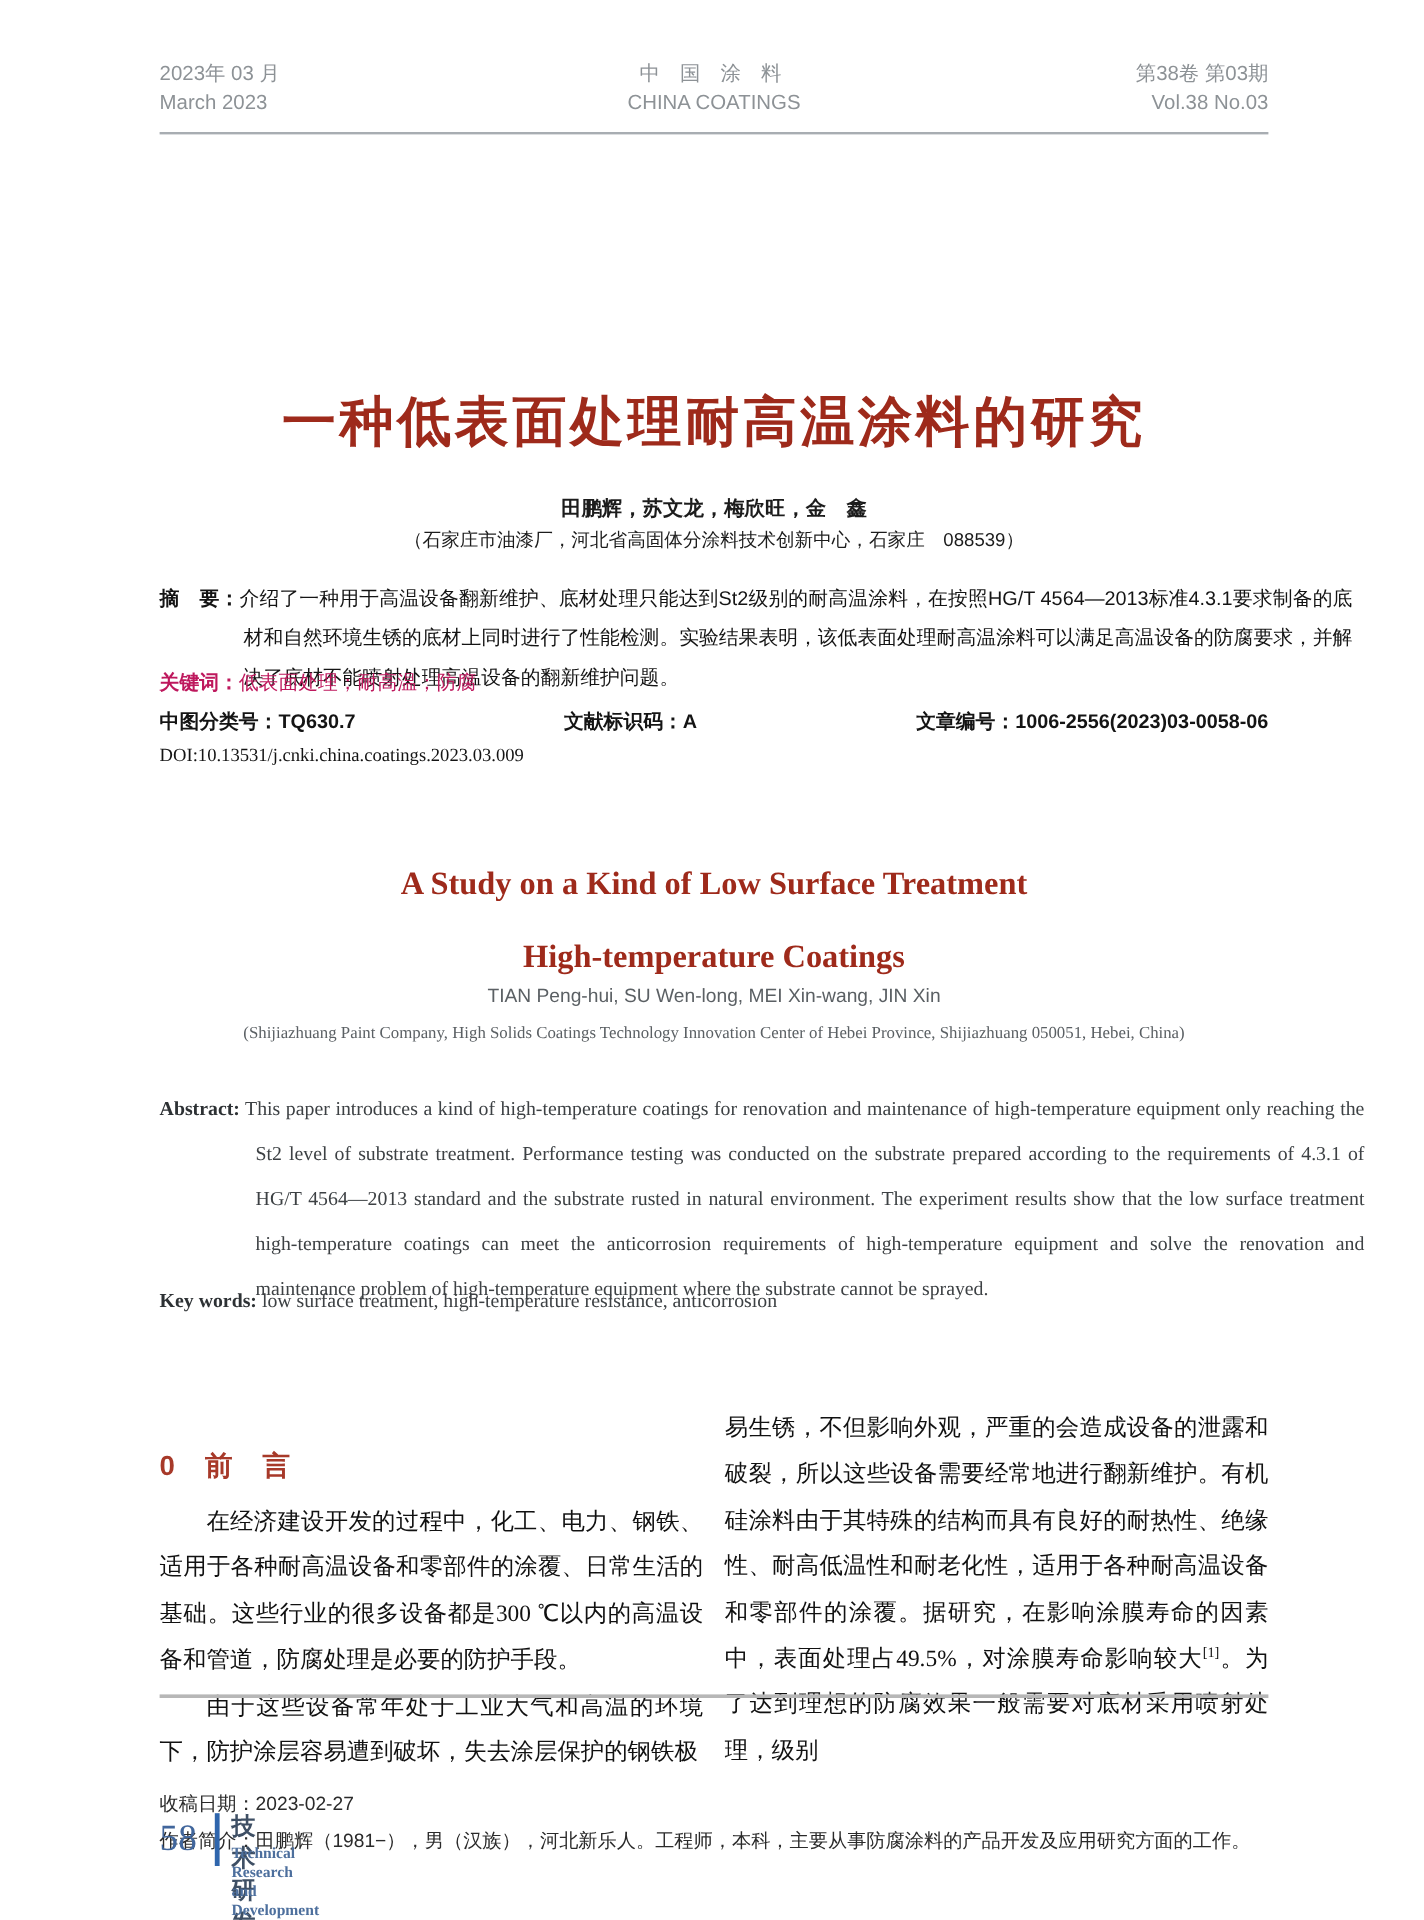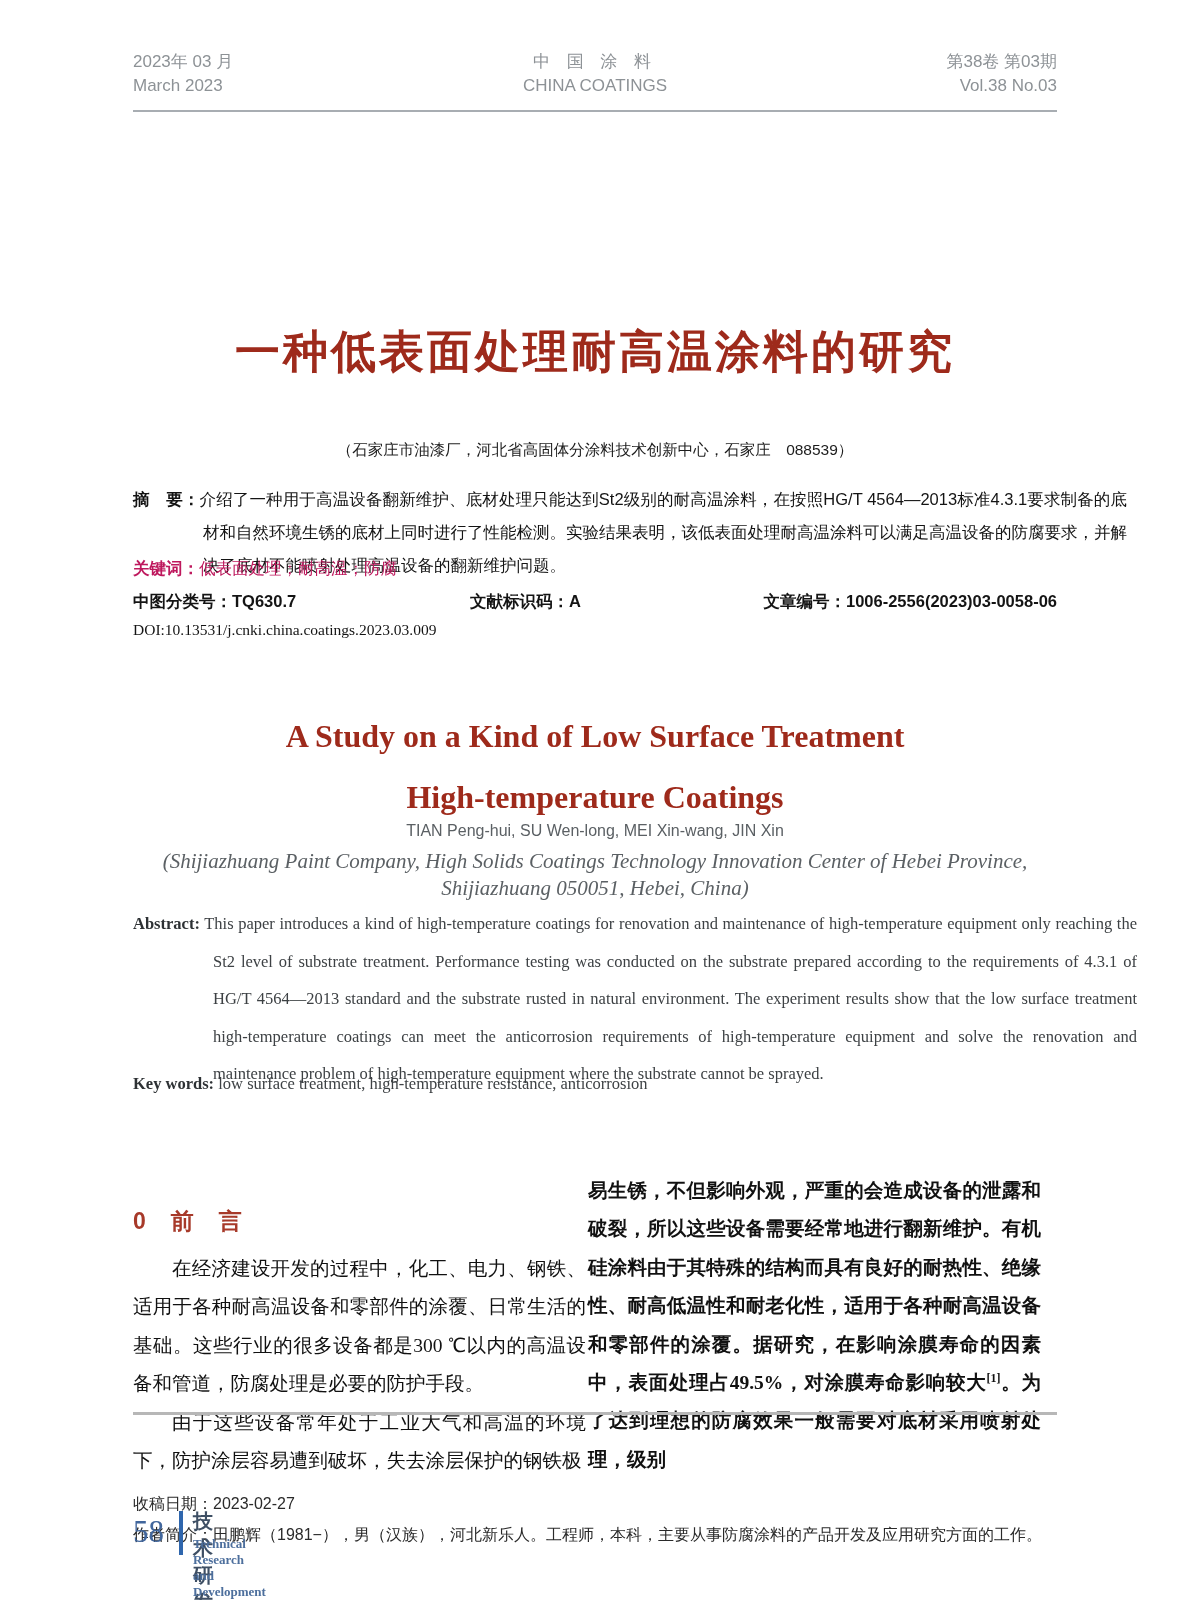--- a/index.html
+++ b/index.html
@@ -38,38 +38,38 @@
 
   
   .meta-row{top:591px;height:24px;font-family:"Liberation Sans", sans-serif;font-size:16.5px;color:#141414;font-weight:600;}
   .meta-row .m1{position:absolute;left:0;}
   .meta-row .m2{position:absolute;left:337px;}
   .meta-row .m3{position:absolute;right:0;}
   .doi-line{top:621px;font-family:"Liberation Serif", serif;font-size:15.5px;color:#141414;}
 
   
   .en-title{top:706px;text-align:center;font-family:"Liberation Serif", serif;
-    font-size:32px;font-weight:700;color:#9e2a1b;line-height:61px;}
+    font-size:27px;font-weight:700;color:#9e2a1b;line-height:61px;}
   .en-authors{top:822px;text-align:center;font-family:"Liberation Sans", sans-serif;
     font-size:16px;color:#5b6064;}
-  .en-affiliation{top:848px;text-align:center;font-family:"Liberation Serif", serif;font-style:italic;
-    font-size:21px;color:#5b6064;line-height:27px;}
+  .en-affiliation{top:848px;text-align:center;font-family:"Liberation Serif", serif;
+    font-size:14px;color:#5b6064;line-height:27px;}
 
   
   .en-abstract{top:905px;font-family:"Liberation Serif", serif;font-size:16.5px;line-height:37.5px;
     color:#3d4144;text-align:justify;padding-left:80px;text-indent:-80px;}
   .en-abstract .lbl{font-weight:700;color:#2d3134;}
   .en-keywords{top:1074px;font-family:"Liberation Serif", serif;font-size:16.5px;color:#3d4144;}
   .en-keywords .lbl{font-weight:700;color:#2d3134;}
 
   
   .col{position:absolute;top:1172px;width:453px;font-size:19.5px;line-height:38.4px;
     text-align:justify;color:#111;}
   .col-left{left:133px;margin-top:32px;}
-  .col-right{left:588px;width:453px;font-weight:bold;}
+  .col-right{left:604px;width:453px;}
   .sec-heading{font-family:"Liberation Sans", sans-serif;font-size:23px;font-weight:700;
     color:#a73929;line-height:30px;margin:2px 0 14px 0;letter-spacing:1px;}
   .col p{margin:0;text-indent:2em;}
   .col p.nofirst{text-indent:0;}
   sup{font-size:12px;line-height:0;}
 
   
   .foot-rule{position:absolute;left:133px;width:924px;top:1412px;height:3px;background:#b7b7b7;}
   .footnote{top:1488px;font-family:"Liberation Sans", sans-serif;font-size:16px;line-height:31px;color:#2a2a2a;}
 
@@ -98,20 +98,21 @@
       <div class="en">CHINA COATINGS</div>
     </div>
     <div class="h-right">
       <div class="zh">第38卷 第03期</div>
       <div class="en">Vol.38  No.03</div>
     </div>
   </div>
   <div class="header-rule"></div>
 
   <div class="content cn-title" style="position:absolute;">一种低表面处理耐高温涂料的研究</div>
+  <div class="content cn-authors" style="position:absolute;">田鹏辉，苏文龙，梅欣旺，金　鑫</div>
   <div class="content cn-affiliation" style="position:absolute;">（石家庄市油漆厂，河北省高固体分涂料技术创新中心，石家庄　088539）</div>
 
   <div class="content cn-abstract" style="position:absolute;">
     <span class="lbl">摘　要：</span><span>介绍了一种用于高温设备翻新维护、底材处理只能达到St2级别的耐高温涂料，在按照HG/T 4564—2013标准4.3.1要求制备的底材和自然环境生锈的底材上同时进行了性能检测。实验结果表明，该低表面处理耐高温涂料可以满足高温设备的防腐要求，并解决了底材不能喷射处理高温设备的翻新维护问题。</span>
   </div>
   <div class="content cn-keywords" style="position:absolute;">
     <span class="lbl">关键词：</span><span>低表面处理；耐高温；防腐</span>
   </div>
 
   <div class="content meta-row" style="position:absolute;">

